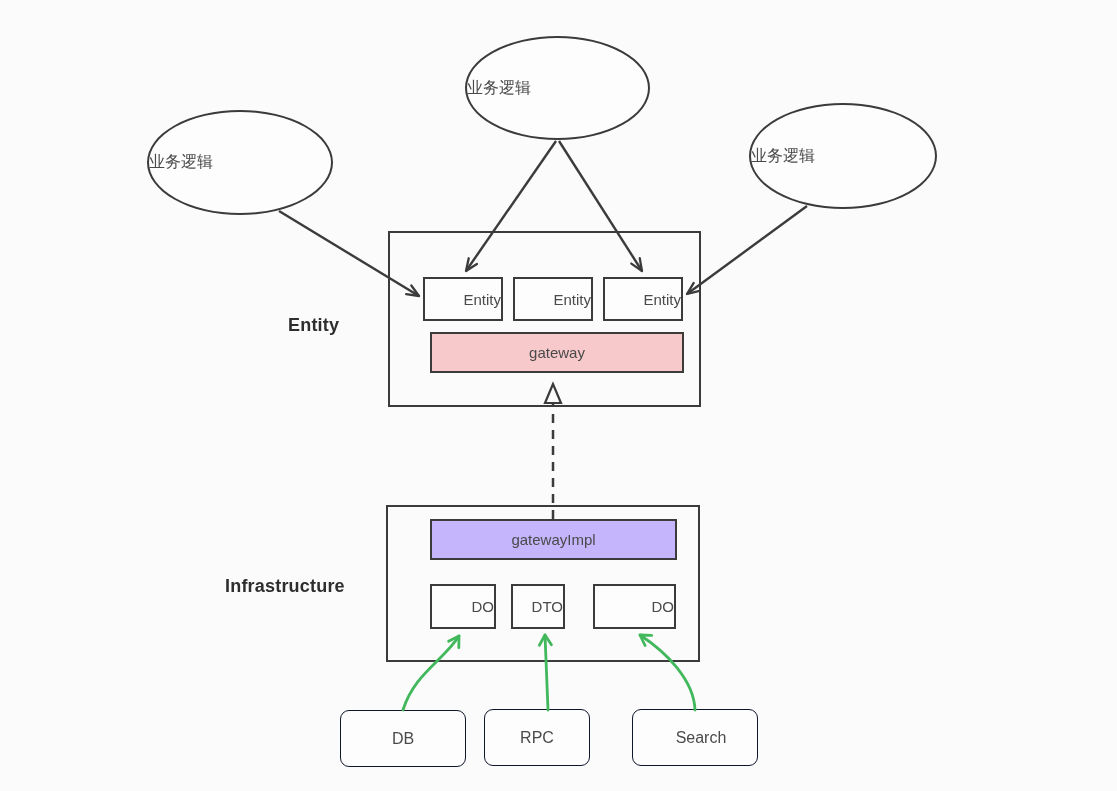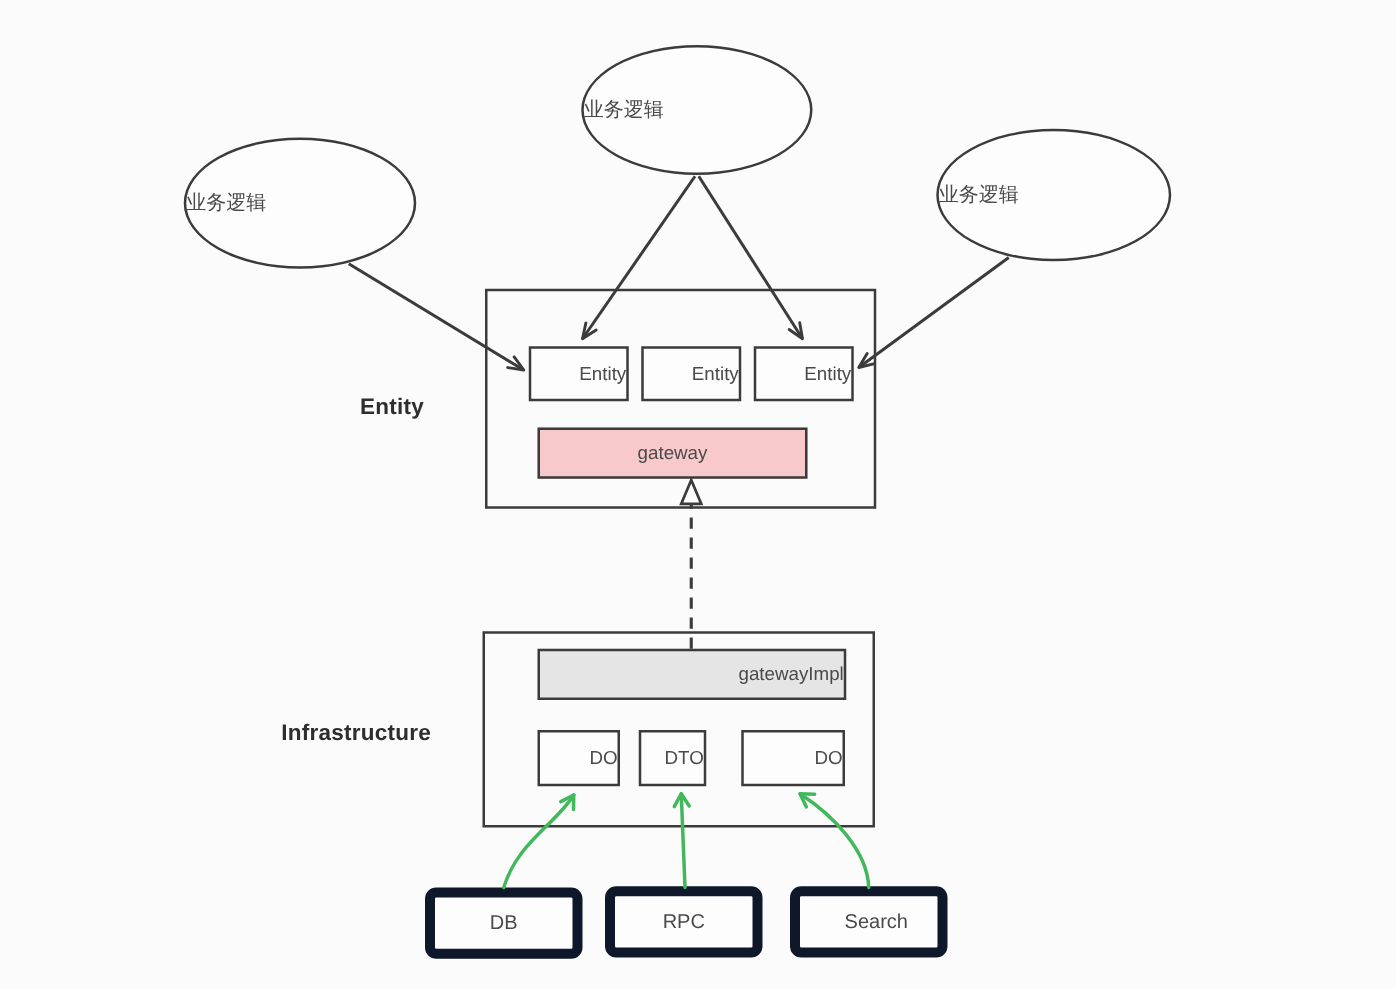--- a/index.html
+++ b/index.html
@@ -23,28 +23,28 @@
     border: 2.5px solid #3b3b3b; background: #fdfdfd;
     color: #4a4a4a; font-size: 15px;
     display: flex; align-items: center; justify-content: flex-end;
   }
   .bar {
     position: absolute; box-sizing: border-box;
     border: 2px solid #3b3b3b; color: #4a4a4a; font-size: 15px;
     display: flex; align-items: center; justify-content: center;
   }
   .bar.pink  { background: #f8c9cb; }
-  .bar.green { background: #e5e5e5; justify-content: flex-end; }
+  .bar.green { background: #c4b5fd; }
   .section-label {
     position: absolute; color: #2e2e2e; font-size: 18px; font-weight: 600;
     letter-spacing: 0.2px;
   }
   .green-box {
     position: absolute; box-sizing: border-box;
-    border: 8px solid #0f172a; border-radius: 9px;
+    border: 1px solid #0f172a; border-radius: 9px;
     background: #fdfdfd; color: #4a4a4a; font-size: 16px;
     display: flex; align-items: center; justify-content: center;
   }
   .connectors {
     position: absolute; left: 0; top: 0; width: 1117px; height: 791px;
     pointer-events: none;
   }
 </style>
 </head>
 <body>
@@ -67,21 +67,21 @@
   <div class="node" style="left:423px; top:277px; width:80px; height:44px;">
     <span>Entity</span>
   </div>
   <div class="node" style="left:513px; top:277px; width:80px; height:44px;">
     <span>Entity</span>
   </div>
   <div class="node" style="left:603px; top:277px; width:80px; height:44px;">
     <span>Entity</span>
   </div>
 
-  <div class="bar pink" style="left:430px; top:342px; width:216px; height:41px;">
+  <div class="bar pink" style="left:430px; top:332px; width:254px; height:41px;">
     <span>gateway</span>
   </div>
 
   <div class="group-box" style="left:386px; top:505px; width:314px; height:157px;"></div>
   <div class="section-label" style="left:225px; top:576px;">Infrastructure</div>
 
   <div class="bar green" style="left:430px; top:519px; width:247px; height:41px;">
     <span>gatewayImpl</span>
   </div>
 
@@ -91,21 +91,21 @@
   <div class="node" style="left:511px; top:584px; width:54px; height:45px;">
     <span>DTO</span>
   </div>
   <div class="node" style="left:593px; top:584px; width:83px; height:45px;">
     <span>DO</span>
   </div>
 
   <div class="green-box" style="left:340px; top:710px; width:126px; height:57px;">
     <span>DB</span>
   </div>
-  <div class="green-box" style="left:484px; top:709px; width:126px; height:57px;">
+  <div class="green-box" style="left:484px; top:709px; width:106px; height:57px;">
     <span>RPC</span>
   </div>
   <div class="green-box" style="left:632px; top:709px; width:126px; height:57px;padding-left:12px;">
     <span>Search</span>
   </div>
 
   <svg class="connectors" viewBox="0 0 1117 791">
     <defs>
       <marker id="arrowDark" markerUnits="userSpaceOnUse" markerWidth="18" markerHeight="18" refX="14" refY="8" orient="auto">
         <path d="M2,3 L14,8 L2,13" fill="none" stroke="#3b3b3b" stroke-width="2.3" stroke-linecap="round" stroke-linejoin="round"></path>

